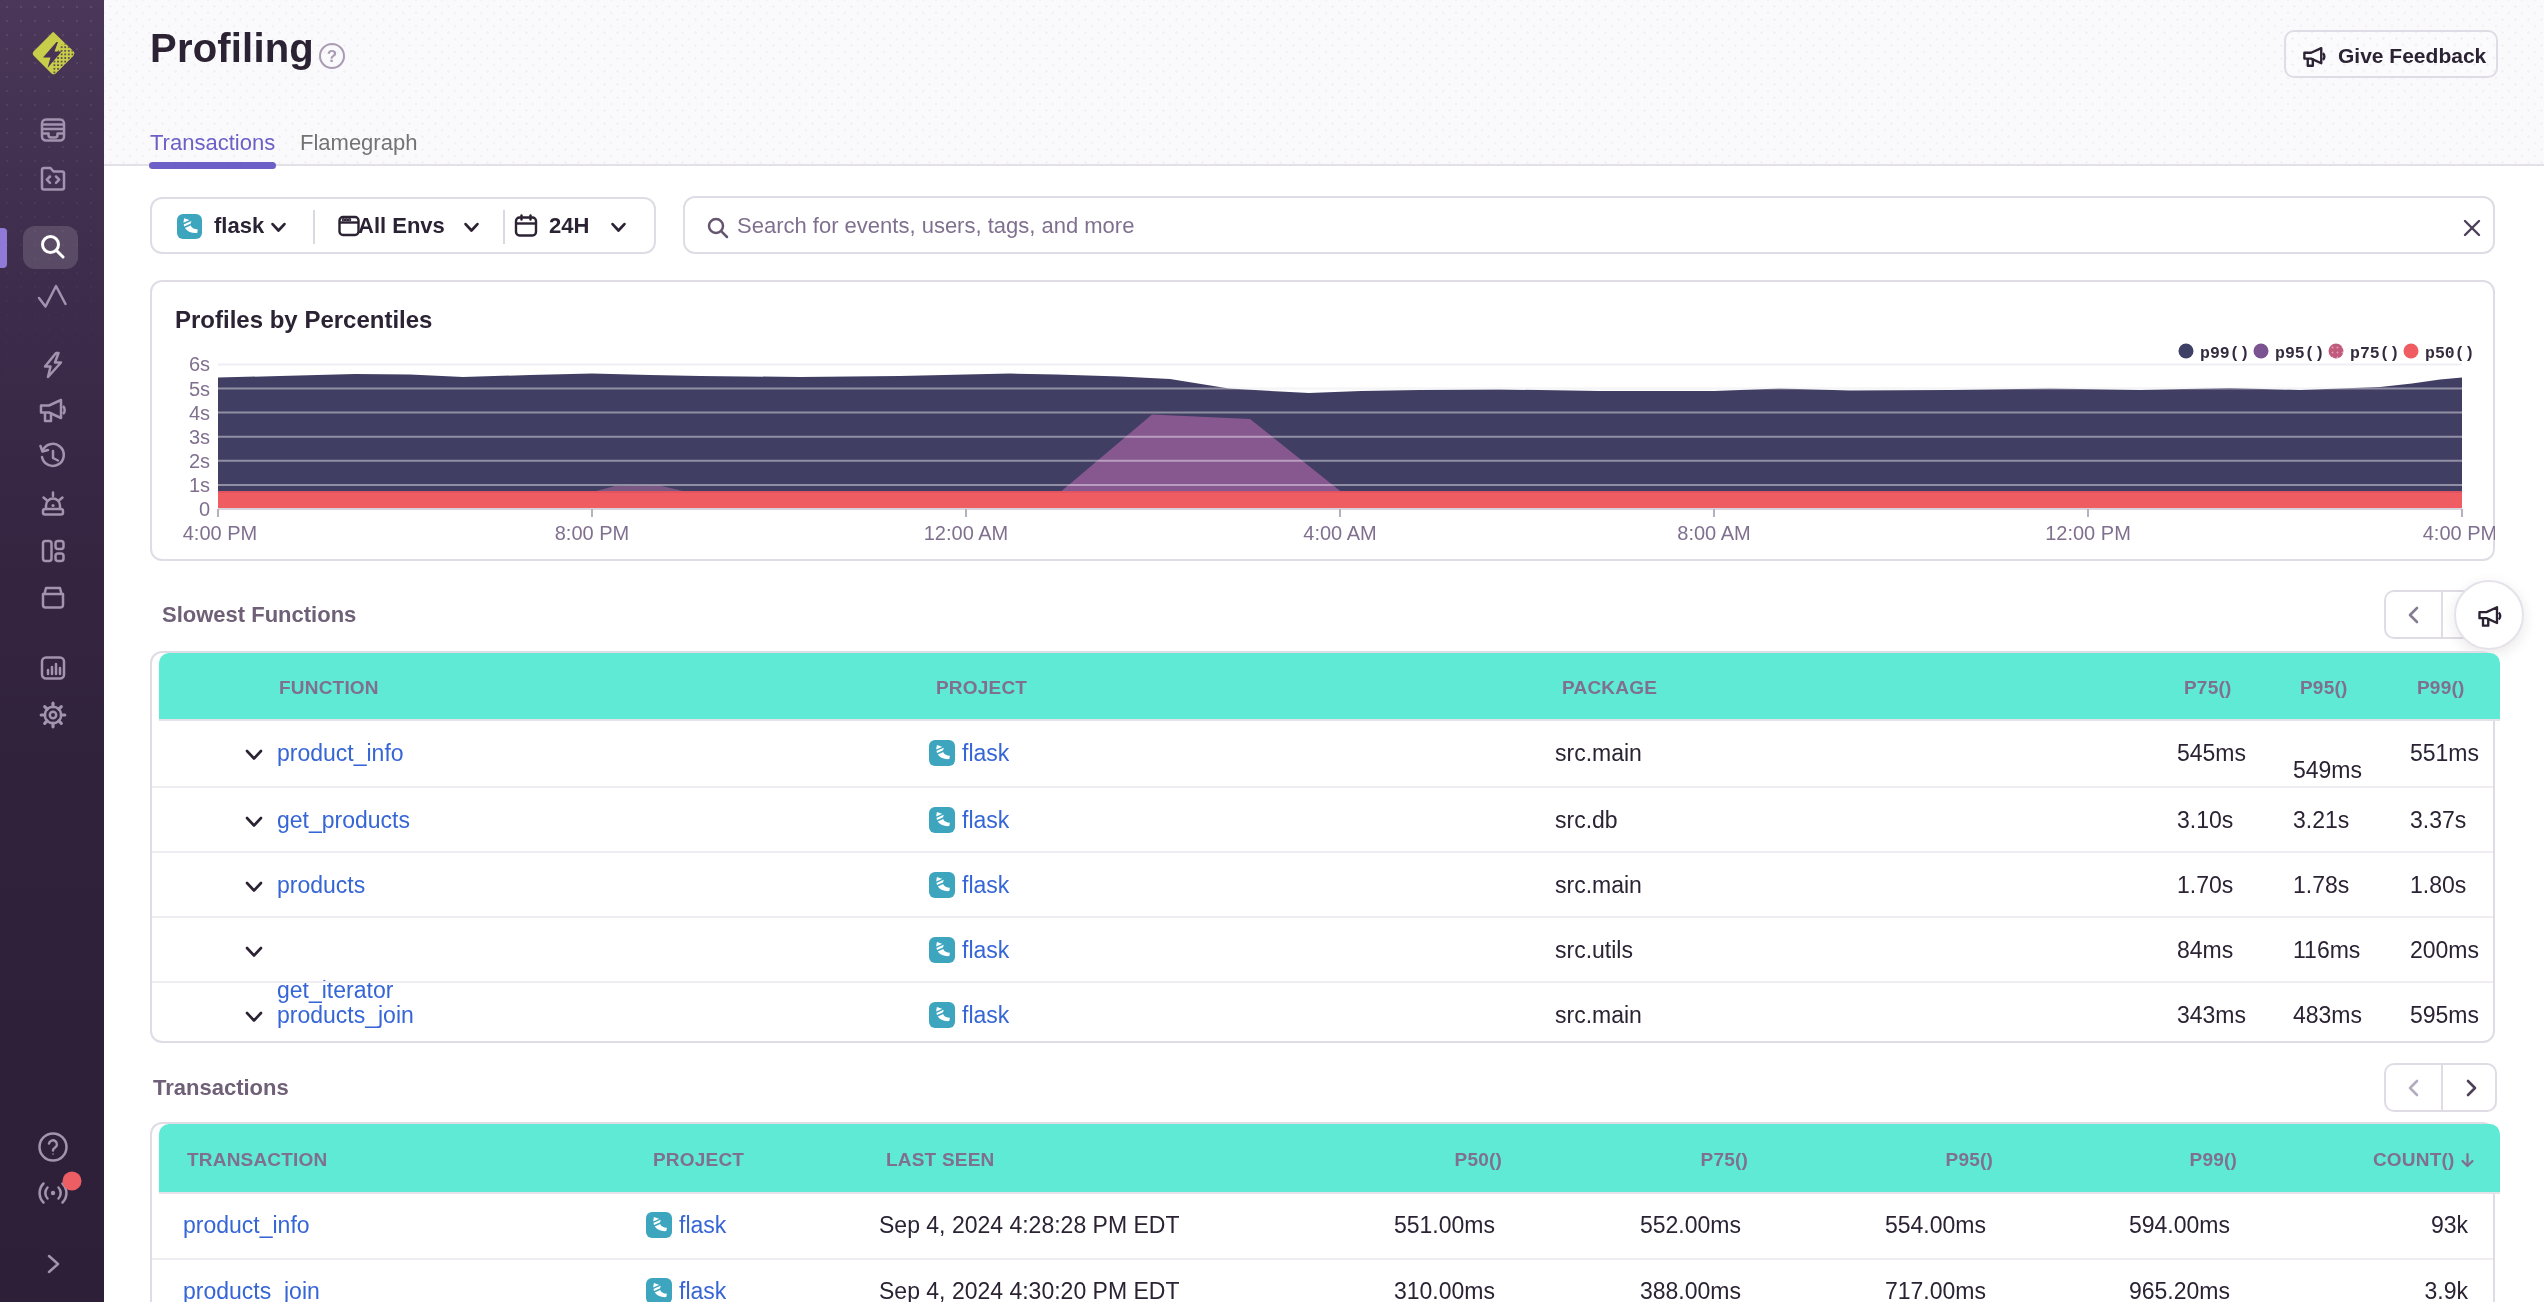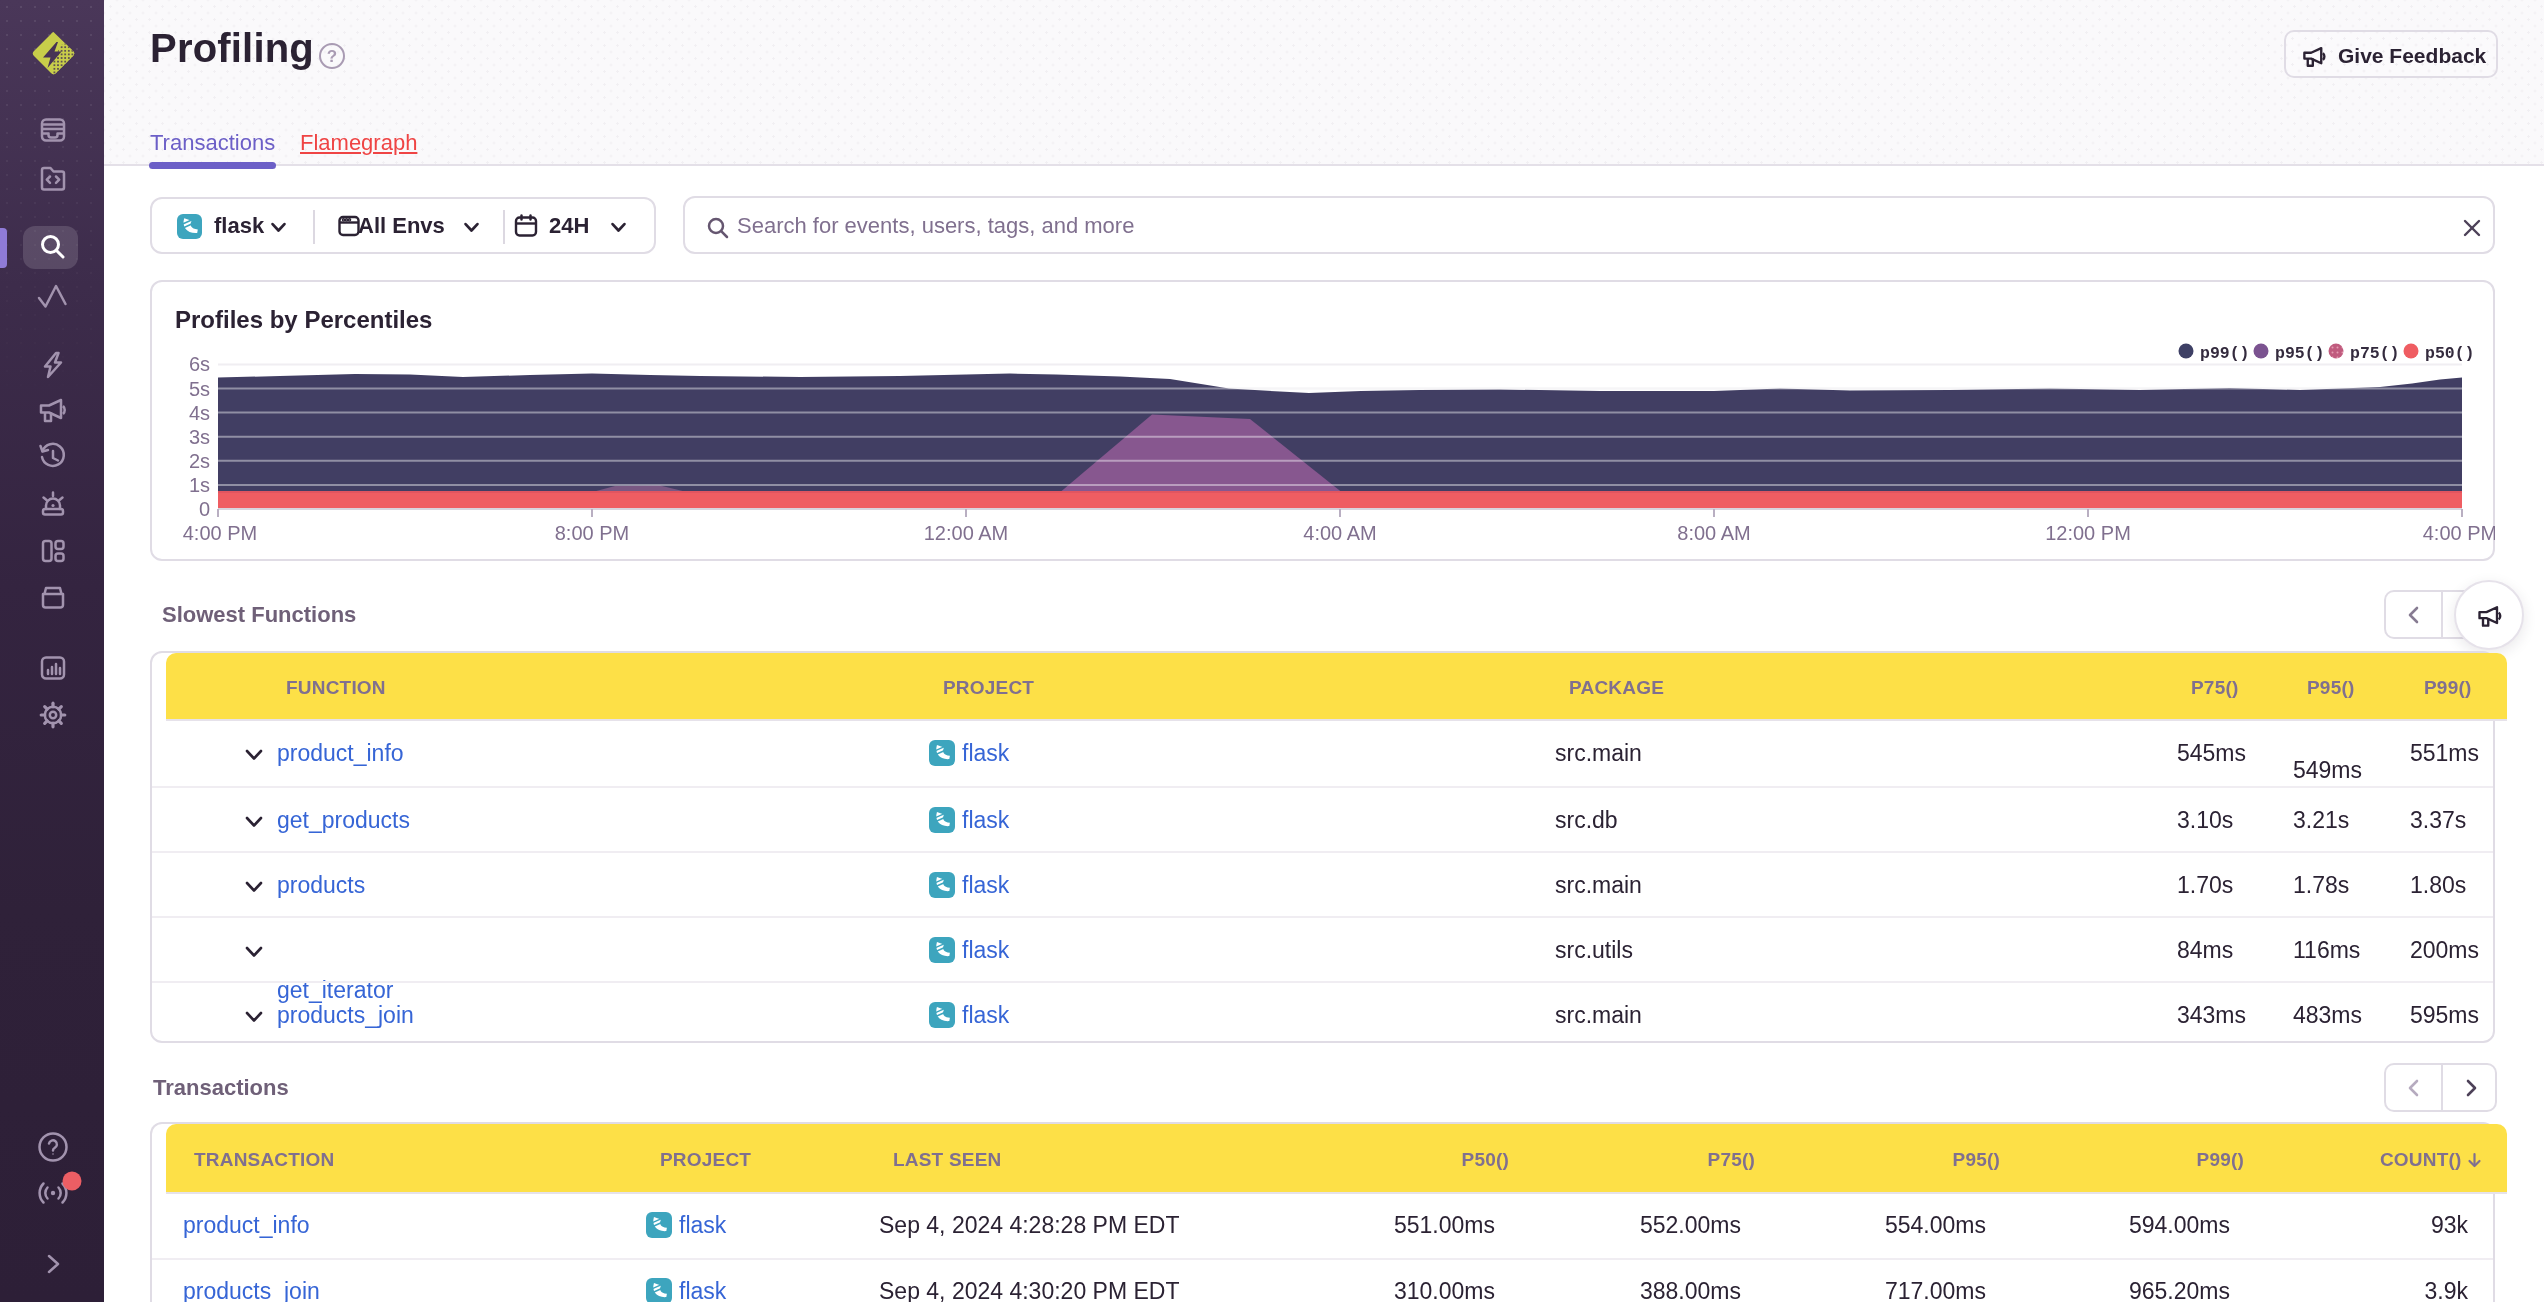--- a/index.html
+++ b/index.html
@@ -20,21 +20,21 @@
   
   #header { left:104px; top:0; width:2440px; height:166px; background:#FAF9FB; border-bottom:2px solid #E4E0E8; }
   #header .hdots { left:0; top:0; width:2440px; height:166px;
     background-image:radial-gradient(rgba(60,40,70,0.045) 1px, transparent 1.1px),
       radial-gradient(rgba(60,40,70,0.045) 1px, transparent 1.1px);
     background-size:13px 13px; background-position:0 0, 6.5px 6.5px; }
   #title { left:46px; top:26px; font-size:40px; font-weight:700; color:#2B2233; letter-spacing:0.2px; }
   #helpc { left:215px; top:43px; width:26px; height:26px; border:2px solid #A99BB3; border-radius:50%;
     color:#A99BB3; font-size:17px; font-weight:700; text-align:center; line-height:23px; }
   #tab1 { left:46px; top:130px; font-size:22px; color:#6C5FC7; }
-  #tab2 { left:196px; top:130px; font-size:22px; color:#ef4444;text-decoration:underline; }
+  #tab2 { left:196px; top:130px; font-size:22px; color:#737373; }
   #tabline { left:45px; top:162px; width:127px; height:7px; background:#6C5FC7; border-radius:4px; }
   #fbbtn { left:2284px; top:30px; width:214px; height:48px; background:#FBFAFC; border:2px solid #E0DCE5;
     border-radius:10px; color:#2B2233;
     background-image:radial-gradient(rgba(60,40,70,0.05) 1.1px, transparent 1.2px),
       radial-gradient(rgba(60,40,70,0.05) 1.1px, transparent 1.2px);
     background-size:13px 13px; background-position:0 0, 6.5px 6.5px; }
   #fbbtn span { position:absolute; left:52px; top:12px; font-size:21px; font-weight:700; white-space:nowrap; }
   
   .box { background:#fff; border:2px solid #E0DCE5; border-radius:12px; }
   #filterbar { left:150px; top:197px; width:506px; height:57px; }
@@ -45,21 +45,21 @@
   
   #panel { left:150px; top:280px; width:2345px; height:281px; }
   #ptitle { left:175px; top:306px; font-size:24px; font-weight:700; color:#2B2233; }
   
   .shead { font-size:22px; font-weight:700; color:#6F6078; }
   
   .pgroup { width:113px; height:49px; background:#fff; border:2px solid #E0DCE5; border-radius:10px; }
   .pgroup .sep { position:absolute; left:55px; top:0; width:2px; height:45px; background:#E0DCE5; }
   
   .tbl { background:#fff; border:2px solid #E0DCE5; border-radius:12px; }
-  .thead { position:absolute; left:14px; top:0; width:100%; background:#fde047; border-bottom:2px solid #E6E2EA; border-radius:10px 10px 0 0; }
+  .thead { position:absolute; left:7px; top:0; width:100%; background:#5eead4; border-bottom:2px solid #E6E2EA; border-radius:10px 10px 0 0; }
   .hcell { position:absolute; font-size:19px; font-weight:700; color:#80708F; letter-spacing:0.2px; }
   .row { position:absolute; left:0; width:100%; border-top:2px solid #F0EDF2; }
   .row.nb { border-top:none; }
   .cell { position:absolute; font-size:23px; color:#2B2233; white-space:nowrap; }
   .link { color:#3665D6; }
   .pico { position:absolute; width:26px; height:26px; border-radius:6px; background:#3DA5BE; }
   .pico svg { position:absolute; left:3px; top:3px; }
 </style>
 </head>
 <body>

